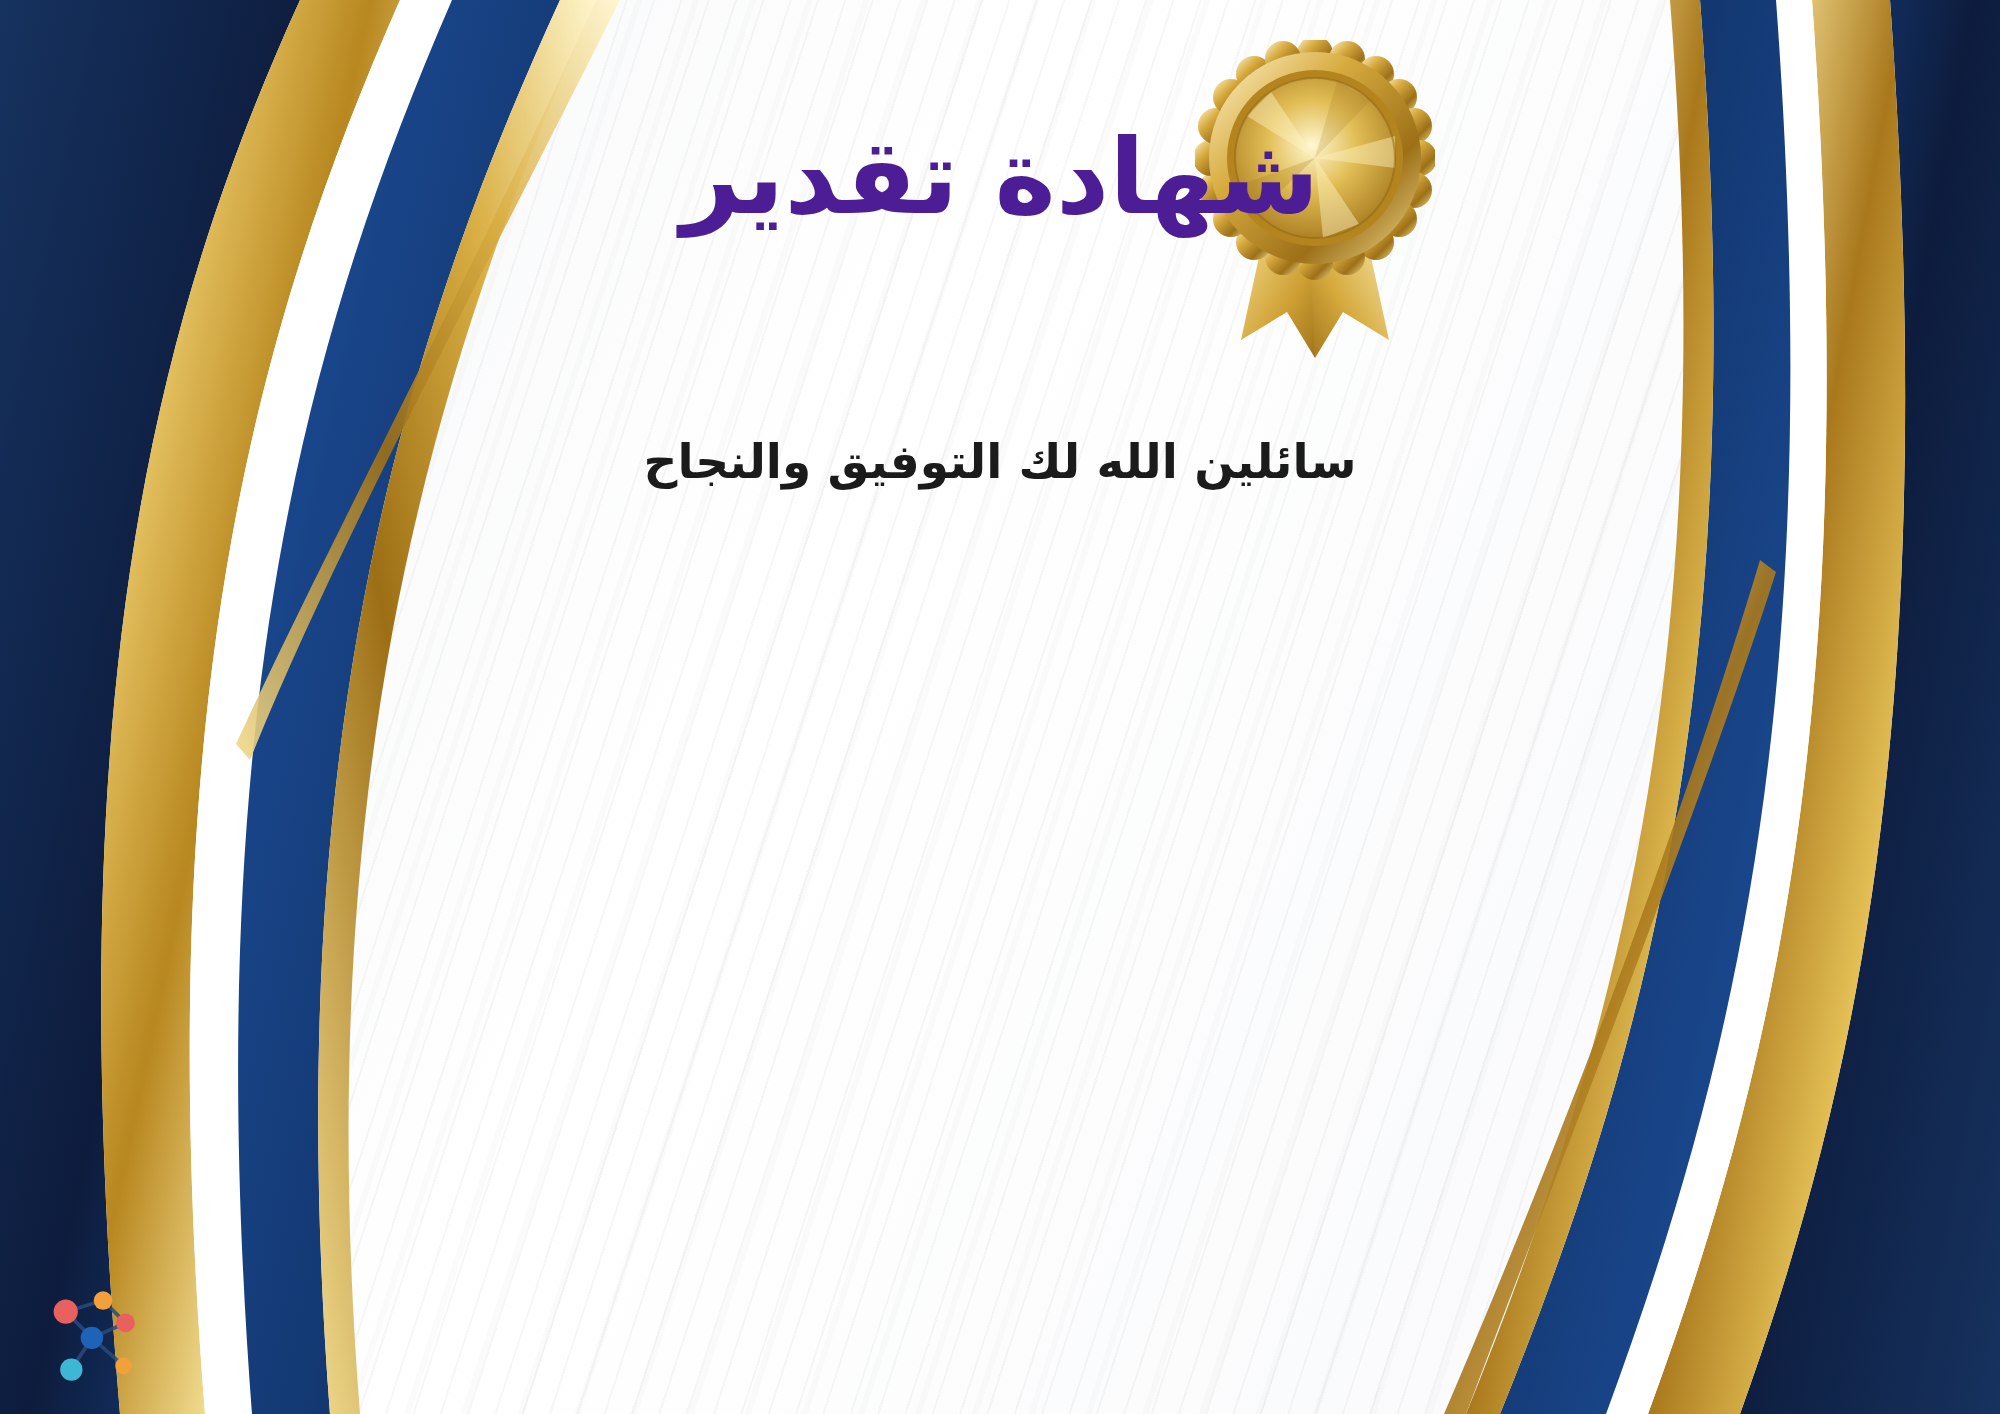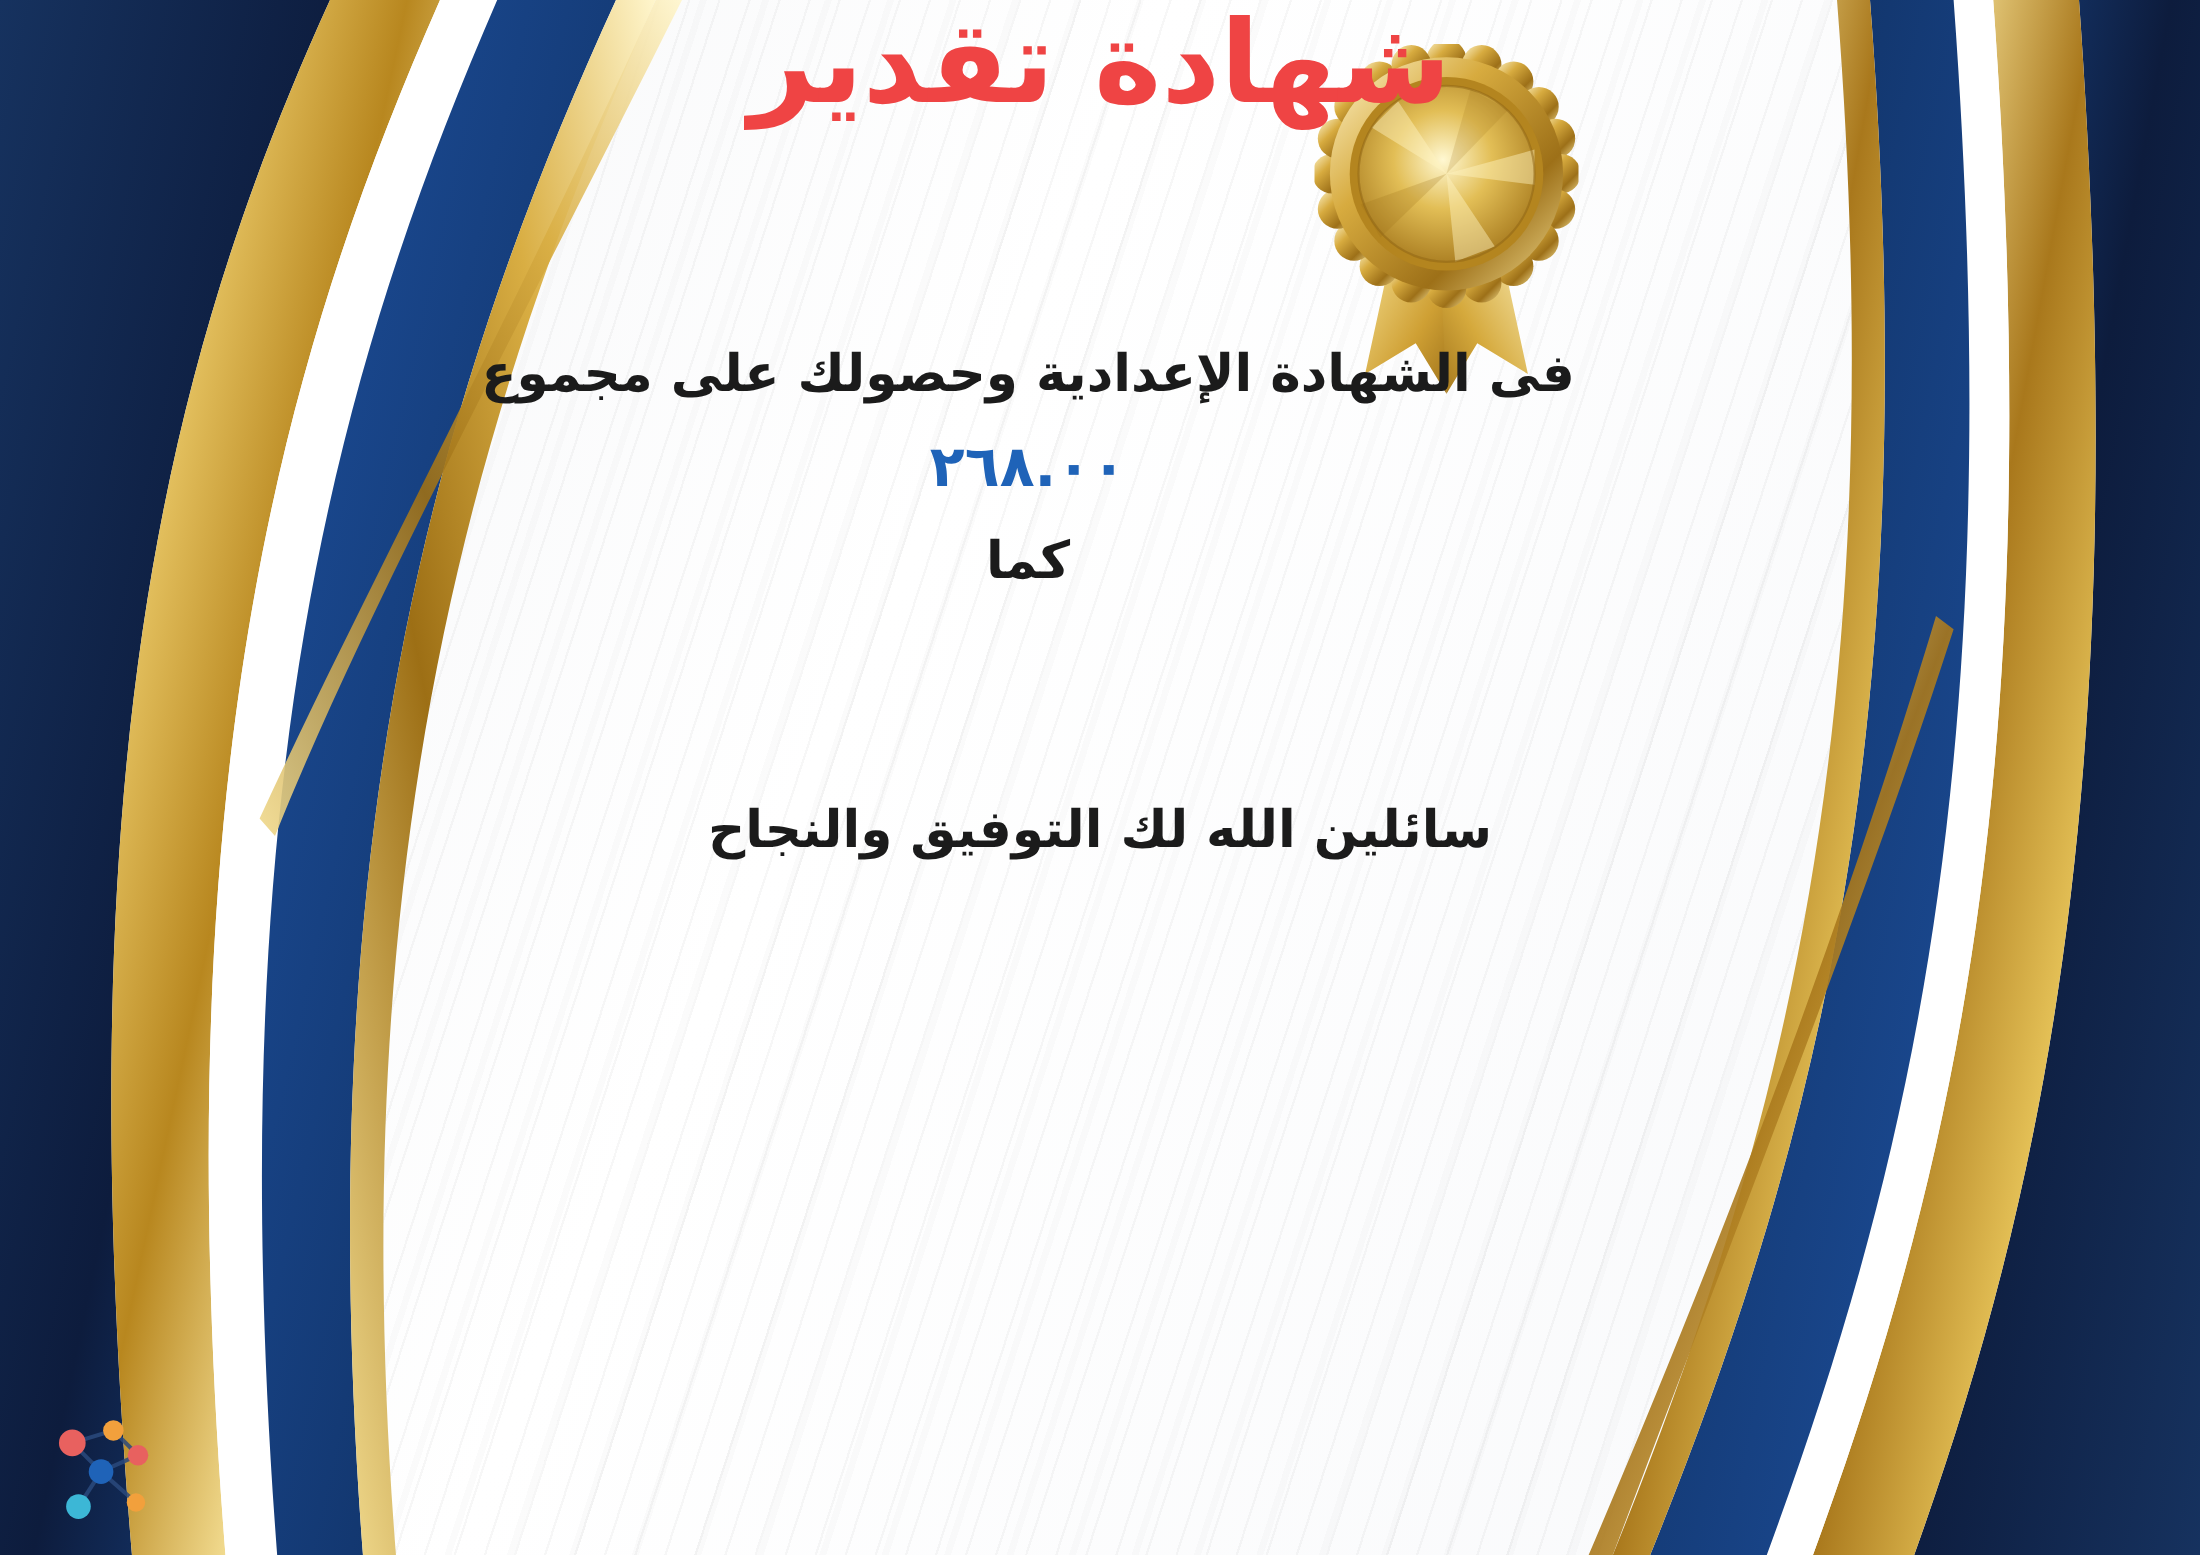--- a/index.html
+++ b/index.html
@@ -49,23 +49,24 @@
   
   .content {
     position: absolute;
     inset: 0;
     display: flex;
     flex-direction: column;
     align-items: center;
   }
 
   .cert-title {
+    margin-top: 120px;
     font-size: 104px;
     font-weight: 700;
-    color: #ef4444;
+    color: #4c1d95;
     letter-spacing: 0px;
     line-height: 1.1;
     text-align: center;
   }
 
   .recipient-name {
     margin-top: 175px;
     font-size: 88px;
     font-weight: 700;
     color: #1f63b8;
@@ -292,25 +293,20 @@
       <circle cx="0" cy="0" r="80" fill="none" stroke="#8d6313" stroke-width="2" opacity="0.5"></circle>
     </g>
   </svg>
 
   <div class="content">
 
     <div class="cert-title">شهادة تقدير</div>
 
 
     <div class="body-block">
-      <span class="body-line">
-        <span>فى الشهادة الإعدادية وحصولك على مجموع</span>
-        <span class="score-value">٢٦٨.٠٠</span>
-        <span>كما</span>
-      </span>
     </div>
 
     <div class="closing-line">سائلين الله لك التوفيق  والنجاح</div>
   </div>
 
   <div class="brand">
     <svg class="brand-mark" viewBox="0 0 120 120">
       <g stroke="#2b4a7d" stroke-width="4" fill="none" opacity="0.85">
         <line x1="34" y1="34" x2="74" y2="22"></line>
         <line x1="34" y1="34" x2="62" y2="62"></line>

